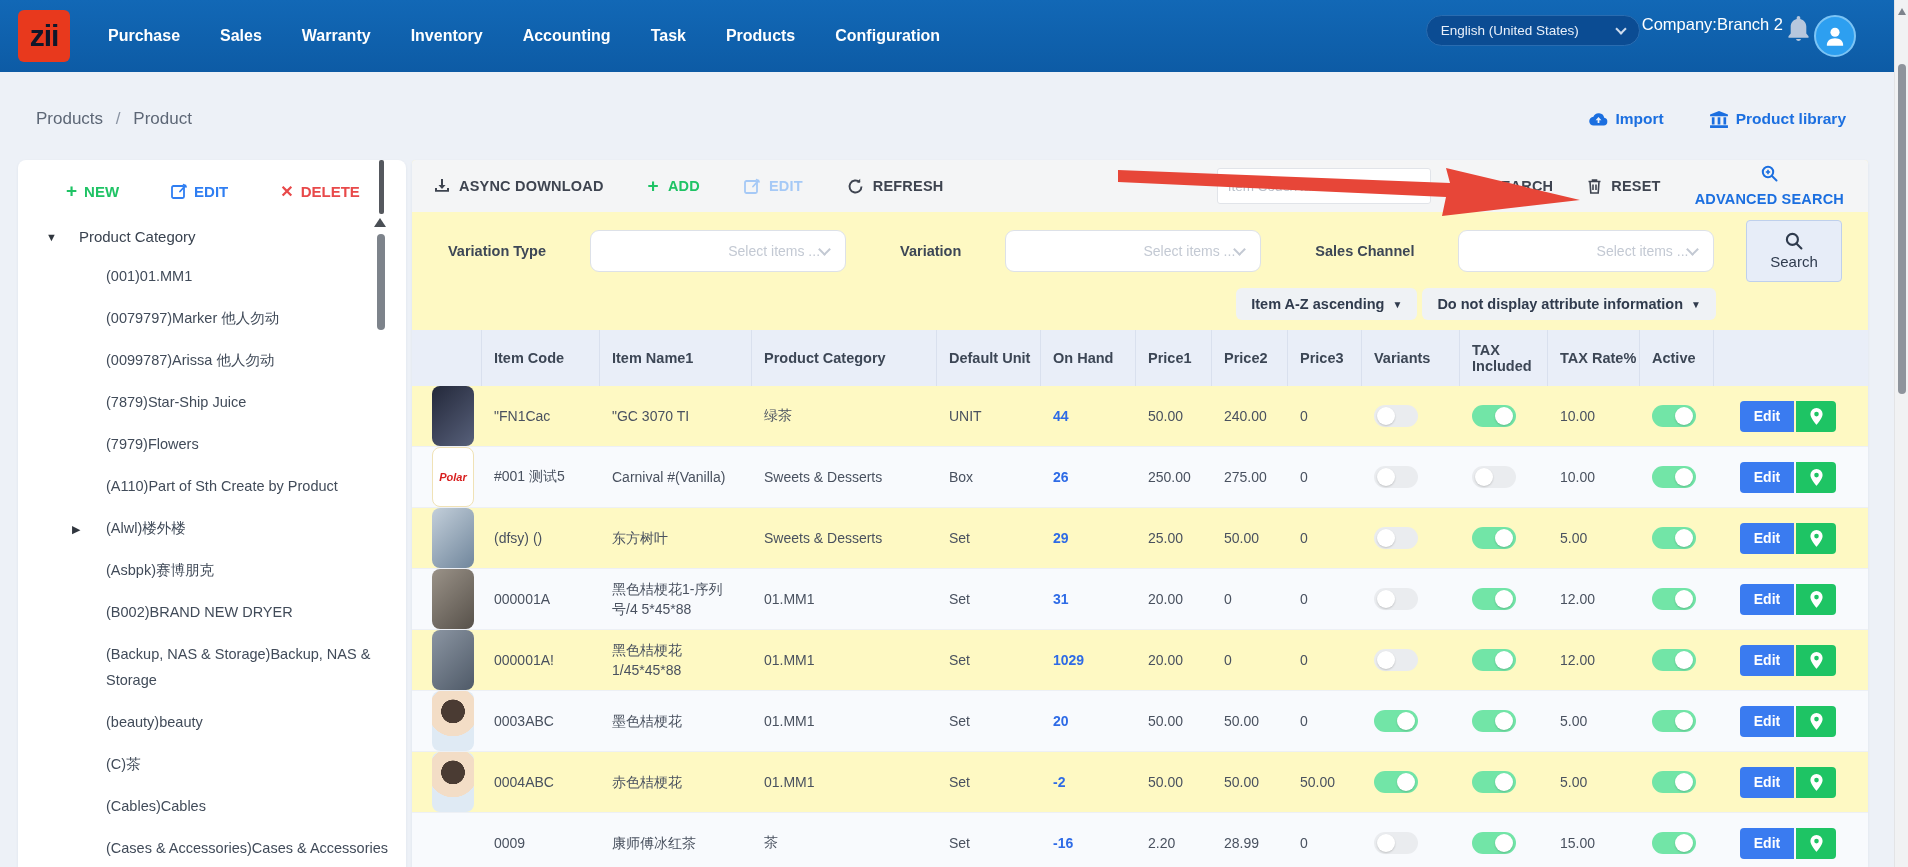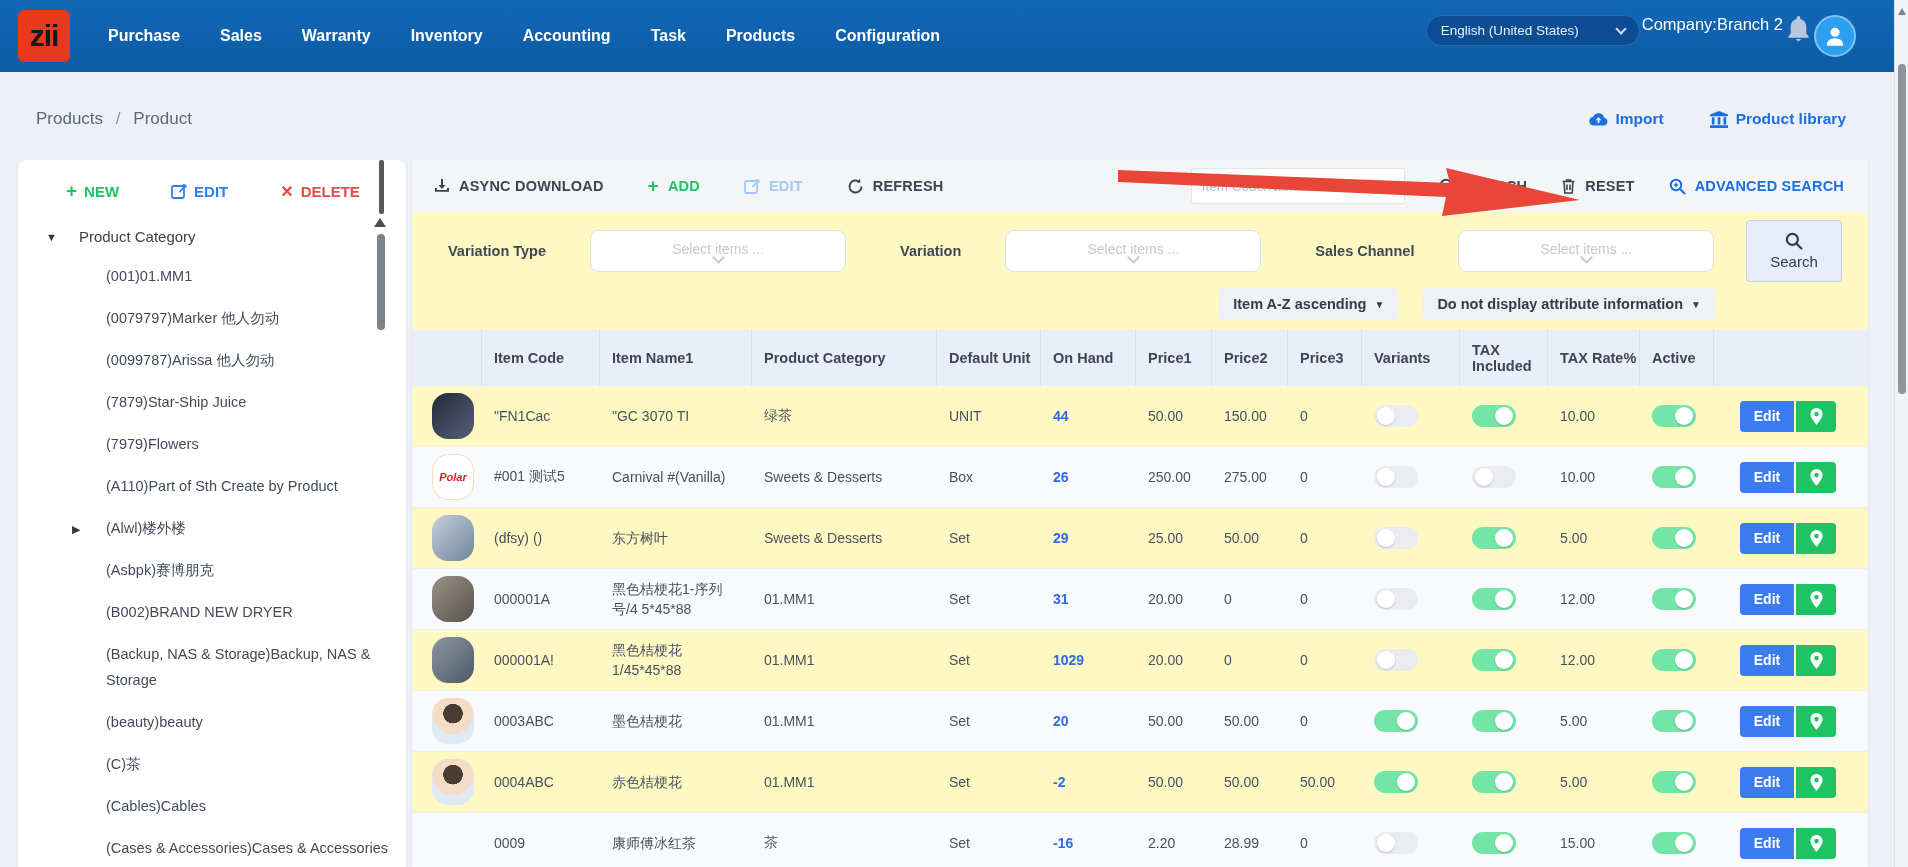--- a/index.html
+++ b/index.html
@@ -52,41 +52,41 @@
   .tool-btn + .tool-btn { margin-left:44px; }
   .t-add { color:#1fc365; } .t-edit { color:#a5c9f6; }
   .strip-right { margin-left:auto; display:flex; align-items:center; gap:34px; }
   .search-input { width:214px; height:36px; background:#fff; border:1px solid #e1e4e9; border-radius:3px; padding:0 10px; font-size:13.5px; color:#3e4450; font-family:"Liberation Sans",sans-serif; }
   .search-input::placeholder { color:#b9c0cb; }
   .t-adv { color:#1b6fe0; }
 
   
   .filter-row { position:relative; display:flex; align-items:center; padding:18px 0 16px 36px; }
   .f-label { font-size:14.5px; font-weight:700; color:#3d4756; }
-  .f-select { width:256px; height:42px; border:1px solid #dde1e8; border-radius:9px; display:flex; align-items:center; justify-content:center; padding:0 16px; margin:0 54px 0 44px; cursor:pointer; background:#fff;flex-direction:column; }
+  .f-select { width:256px; height:42px; border:1px solid #dde1e8; border-radius:9px; display:flex; align-items:center; justify-content:flex-end; padding:0 16px; margin:0 54px 0 44px; cursor:pointer; background:#fff; }
   .f-select:last-of-type { margin-right:0; }
   .f-ph { color:#c3c9d3; font-size:14px; }
   .f-chev { width:9px; height:9px; border-right:2px solid #c3c9d3; border-bottom:2px solid #c3c9d3; transform:rotate(45deg); margin-top:-4px; }
   .big-search { position:absolute; right:26px; top:8px; width:96px; height:62px; background:#e7edf8; border:1px solid #bfd0ec; border-radius:4px;
                 display:flex; flex-direction:column; align-items:center; justify-content:center; gap:3px; color:#2f3b4e; font-size:15px; cursor:pointer; }
 
   
-  .sort-row { display:flex; justify-content:flex-end; gap:23px; padding-right:152px; padding-bottom:10px; }
+  .sort-row { display:flex; justify-content:flex-end; gap:5px; padding-right:152px; padding-bottom:10px; }
   .pill { background:#eff2f5; border-radius:6px; padding:8px 15px; font-size:14.5px; font-weight:600; color:#303b4d; display:flex; align-items:center; gap:8px; cursor:pointer; }
   .pill .dn { font-size:10px; color:#303b4d; }
 
   
   .t-row { display:grid; grid-template-columns:70px 118px 152px 185px 104px 95px 76px 76px 74px 98px 88px 92px 74px 1fr; }
   .thead { background:#e9eef8; }
   .thead .c { min-height:56px; border-right:1px solid #d9e0ee; font-size:14.5px; font-weight:600; color:#3c4655; }
   .thead .c:last-child { border-right:none; }
   .c { display:flex; align-items:center; padding-left:12px; font-size:14px; color:#49515f; }
   .tbody .t-row { min-height:61px; border-bottom:1px solid #edf0f5; }
   .tbody .t-row:nth-child(even) { background:#f8fafd; }
-  .thumb { width:42px; height:46px; border-radius:16px; margin-left:8px; display:flex; align-items:center; justify-content:center; overflow:hidden; }
+  .thumb { width:42px; height:60px; border-radius:8px; margin-left:8px; display:flex; align-items:center; justify-content:center; overflow:hidden; }
   .thumb.polar { border:1px solid #f0e2b6; background:radial-gradient(circle at 50% 30%,#ffe9a8 0 40%,#fff 41%); }
   .polar-txt { color:#d81f1f; font-weight:800; font-style:italic; font-size:11px; }
   .c-name { line-height:20px; padding-right:8px; }
   .onhand { color:#2e6be6; font-weight:700; text-decoration:none; cursor:pointer; }
   .toggle { width:44px; height:22px; border-radius:12px; position:relative; cursor:pointer; flex:0 0 auto; }
   .toggle.off { background:#eaecef; }
   .toggle.on  { background:#72e5a7; }
   .toggle .knob { position:absolute; top:2px; width:18px; height:18px; border-radius:50%; background:#fff; box-shadow:0 1px 2px rgba(0,0,0,.18); }
   .toggle.off .knob { left:3px; } .toggle.on .knob { right:3px; }
   .act-wrap { display:flex; margin-left:14px; }
@@ -244,21 +244,21 @@
             </svg>
           <span>SEARCH</span>
         </div>
         <div class="tool-btn" style="margin-left:0;">
           <svg width="15" height="16" viewBox="0 0 14 16" fill="none" stroke="#3e4450" stroke-width="1.6">
               <path d="M1 3.5h12M5 3.5V2h4v1.5M2.5 3.5 3.3 15h7.4l.8-11.5"></path>
               <path d="M5.5 6.5v5.5M8.5 6.5v5.5"></path>
             </svg>
           <span>RESET</span>
         </div>
-        <div class="tool-btn t-adv" style="margin-left:0;">
+        <div class="tool-btn t-adv" style="margin-left:0;flex-direction:column;">
           <svg width="17" height="17" viewBox="0 0 17 17" fill="none" stroke="#1b6fe0" stroke-width="2">
               <circle cx="7" cy="7" r="5.2"></circle>
               <path d="M11 11 15.5 15.5" stroke-linecap="round"></path>
               <path d="M4.8 7h4.4M7 4.8v4.4" stroke-width="1.6"></path>
             </svg>
           <span>ADVANCED SEARCH</span>
         </div>
       </div>
     </div>
 
@@ -359,21 +359,21 @@
           <div class="c">
             <span>UNIT</span>
           </div>
           <div class="c">
             <a class="onhand">44</a>
           </div>
           <div class="c">
             <span>50.00</span>
           </div>
           <div class="c">
-            <span>150.00</span>
+            <span>240.00</span>
           </div>
           <div class="c">
             <span>0</span>
           </div>
           <div class="c">
             <div class="toggle off">
               <div class="knob"></div>
             </div>
           </div>
           <div class="c">

